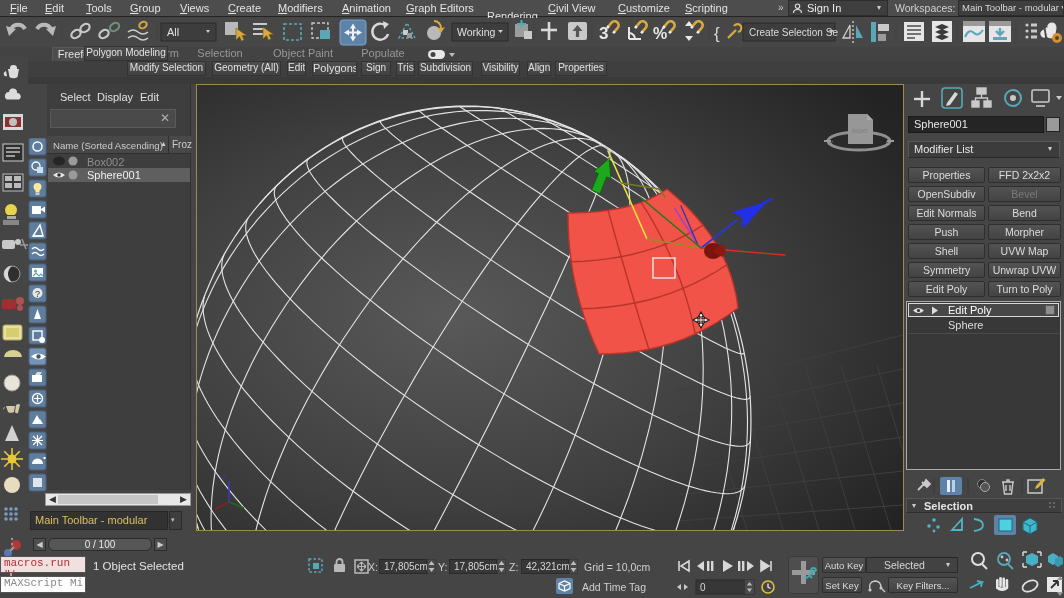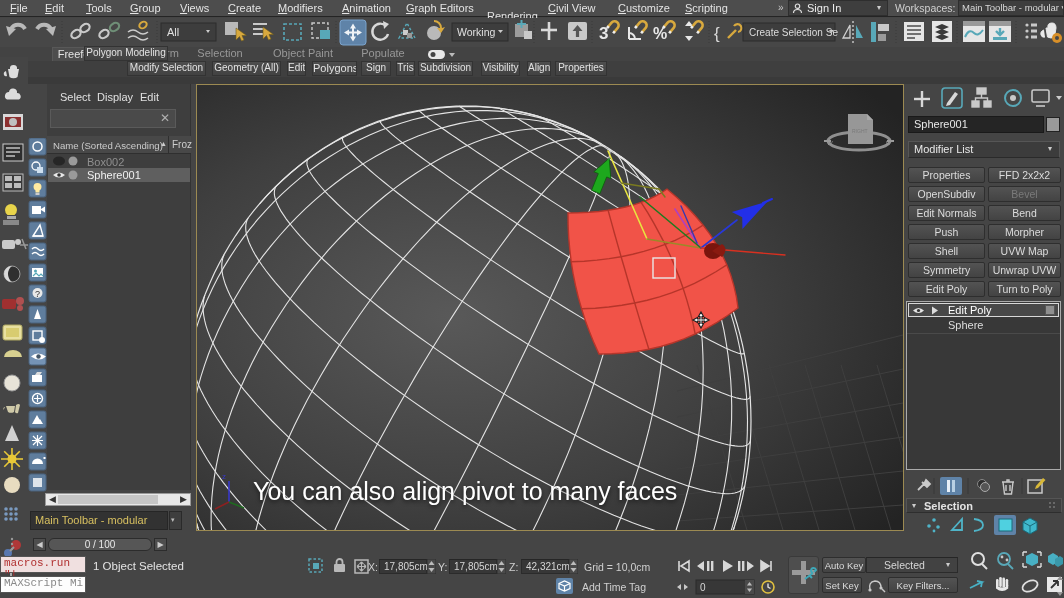--- a/index.html
+++ b/index.html
@@ -538,21 +538,20 @@
         <text x="630" y="60" font-size="6" fill="#999">W</text>
         <text x="689" y="60" font-size="6" fill="#999">E</text>
       </g>
 <g stroke-width="1.6" fill="none">
         <line x1="32" y1="417" x2="32" y2="396" stroke="#3838c8"></line>
         <line x1="32" y1="417" x2="18" y2="424" stroke="#8a2020"></line>
         <line x1="32" y1="417" x2="47" y2="423" stroke="#1f6a1f"></line>
         <text x="25" y="394" font-size="8" fill="#3838c8">z</text>
       </g>
 </svg>
-<span class="abs" style="left:56px;top:392px;font-size:25px;color:#ffffff;text-shadow:0 2px 4px rgba(0,0,0,.6);white-space:nowrap;">You can also align pivot to many faces</span>
 </div>
 <div class="abs" style="left:904px;top:84px;width:160px;height:514px;background:#454545;"></div>
 <svg class="abs" style="left:904px;top:86px" width="160" height="26" viewBox="0 0 160 26">
 <g stroke="#d8d8d8" stroke-width="2.4" fill="none">
       <line x1="10" y1="13" x2="26" y2="13"></line>
       <line x1="18" y1="5" x2="18" y2="21"></line>
     </g>
 <g transform="translate(38,2)">
       <rect x="0" y="0" width="20" height="20" rx="3" fill="none" stroke="#58a8b8" stroke-width="1.6"></rect>
       <path d="M5 15 L13 4 l3 2 -8 11 -4 1 Z" fill="#d8d8d8"></path>

